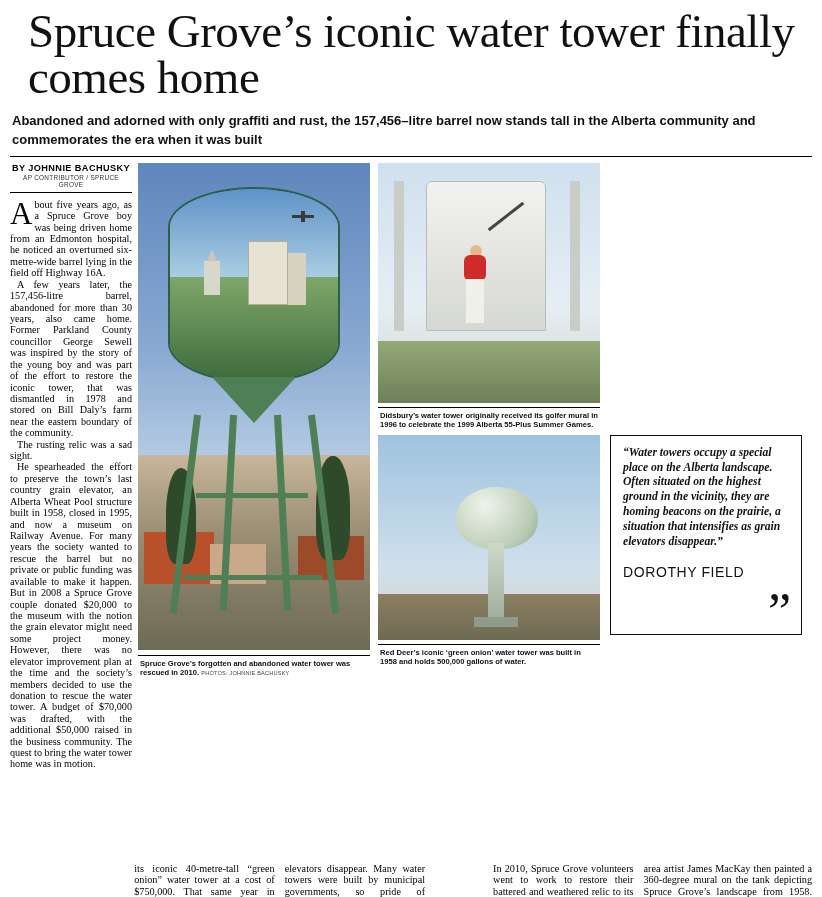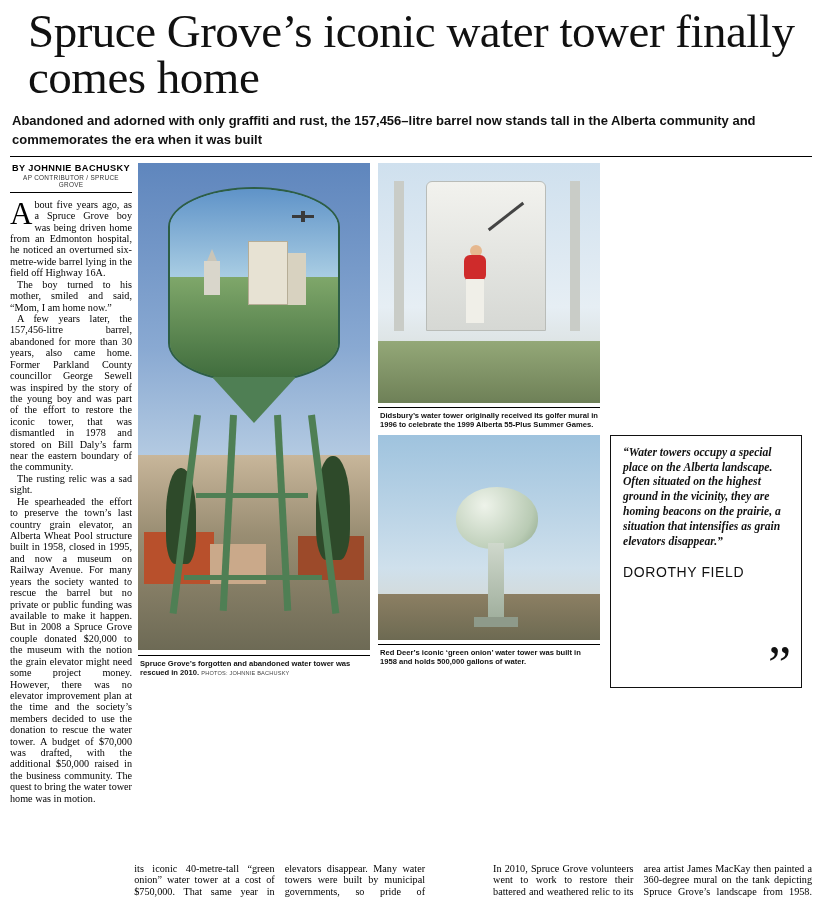--- a/index.html
+++ b/index.html
@@ -143,21 +143,21 @@
     overflow: hidden;
     background: #b9c6cf;
   }
 
   
   .pullquote {
     position: absolute;
     left: 600px;
     top: 272px;
     width: 192px;
-    height: 253px;
+    height: 200px;
     border: 1.6px solid #111;
     padding: 10px 12px 8px 12px;
     background: #fff;
   }
   .pullquote .pq-text {
     font-family: "Liberation Serif", serif;
     font-style: italic;
     font-weight: bold;
     font-size: 11.6px;
     line-height: 1.28;
@@ -333,21 +333,20 @@
   <div class="rule-under-deck"></div>
 
   <div class="body-area">
 
     <div class="col-left">
       <div class="byline">BY JOHNNIE BACHUSKY</div>
       <div class="byline-sub">AP CONTRIBUTOR / SPRUCE GROVE</div>
       <div class="byline-rule"></div>
       <div class="col-text">
         <p class="first"><span class="dropcap">A</span><span>bout five years ago, as a Spruce Grove boy was being driven home from an Edmonton hospital, he noticed an overturned six-metre-wide barrel lying in the field off Highway 16A.</span></p>
-        <p>The boy turned to his mother, smiled and said, “Mom, I am home now.”</p>
         <p>A few years later, the 157,456-litre barrel, abandoned for more than 30 years, also came home. Former Parkland County councillor George Sewell was inspired by the story of the young boy and was part of the effort to restore the iconic tower, that was dismantled in 1978 and stored on Bill Daly’s farm near the eastern boundary of the community.</p>
         <p>The rusting relic was a sad sight.</p>
         <p>He spearheaded the effort to preserve the town’s last country grain elevator, an Alberta Wheat Pool structure built in 1958, closed in 1995, and now a museum on Railway Avenue. For many years the society wanted to rescue the barrel but no private or public funding was available to make it happen. But in 2008 a Spruce Grove couple donated $20,000 to the museum with the notion the grain elevator might need some project money. However, there was no elevator improvement plan at the time and the society’s members decided to use the donation to rescue the water tower. A budget of $70,000 was drafted, with the additional $50,000 raised in the business community. The quest to bring the water tower home was in motion.</p>
 
       </div>
     </div>
 
     <div class="photo-main">
       <div class="sky"></div>
       <div class="ground"></div>

